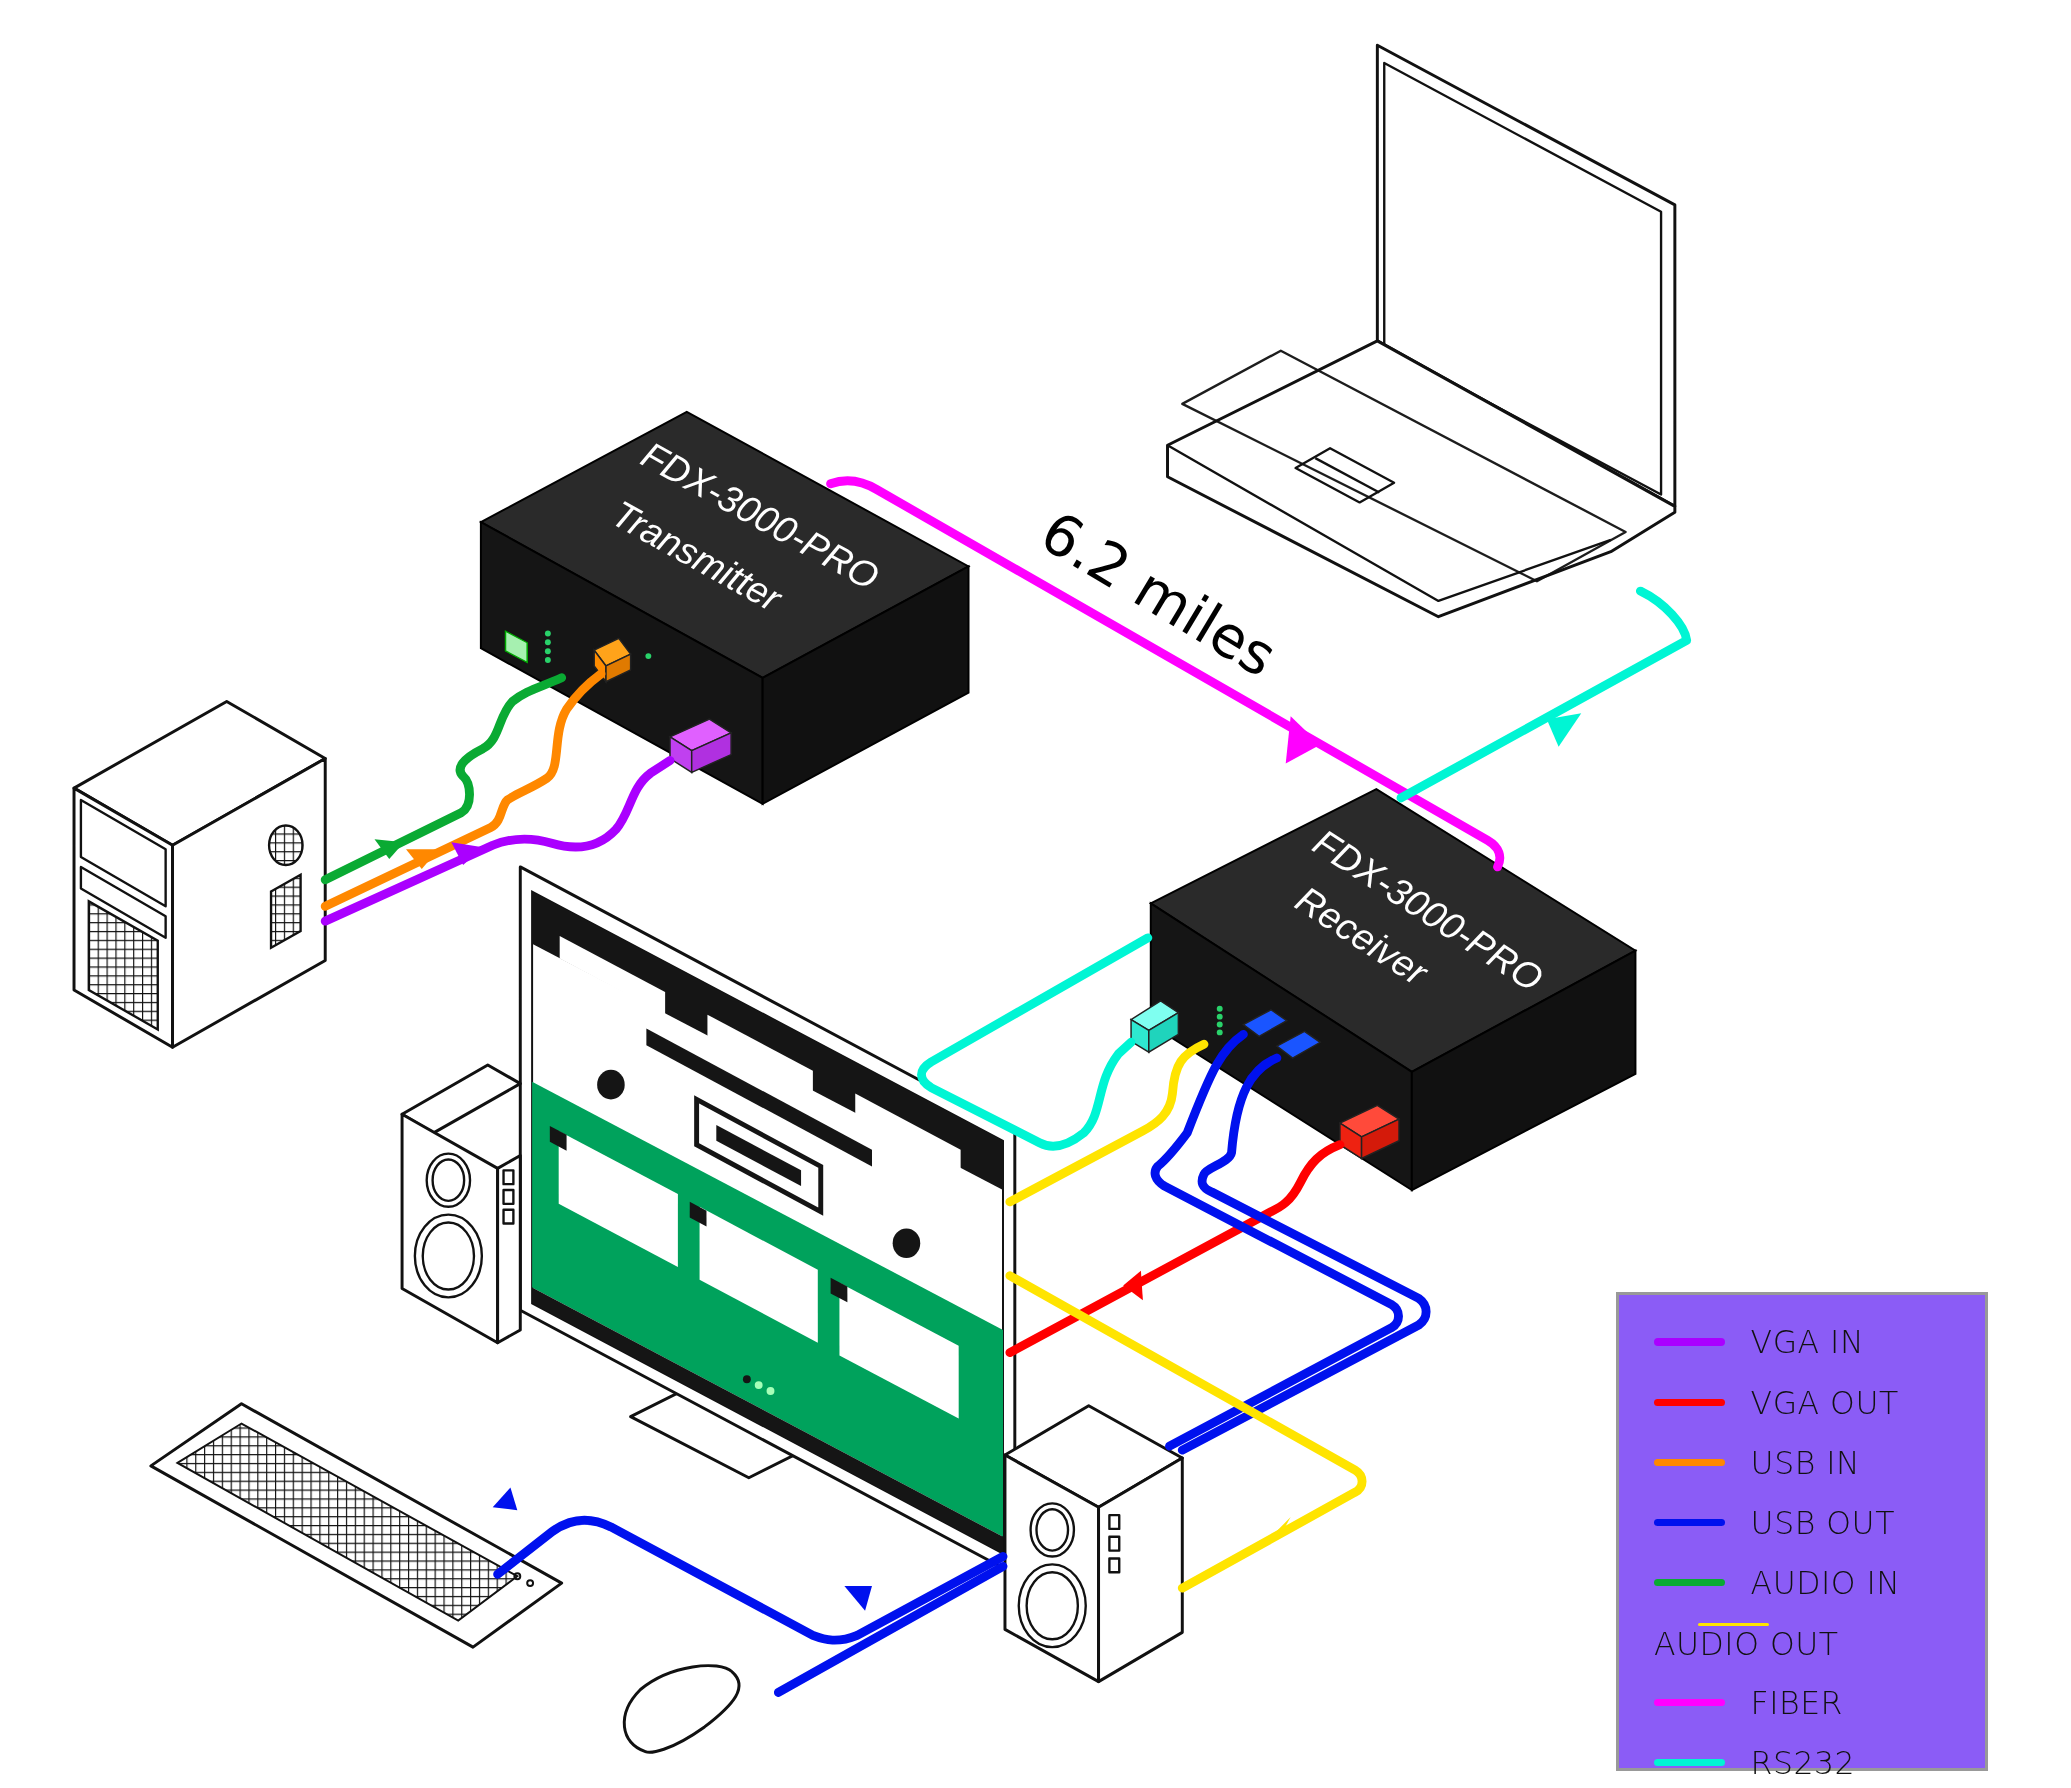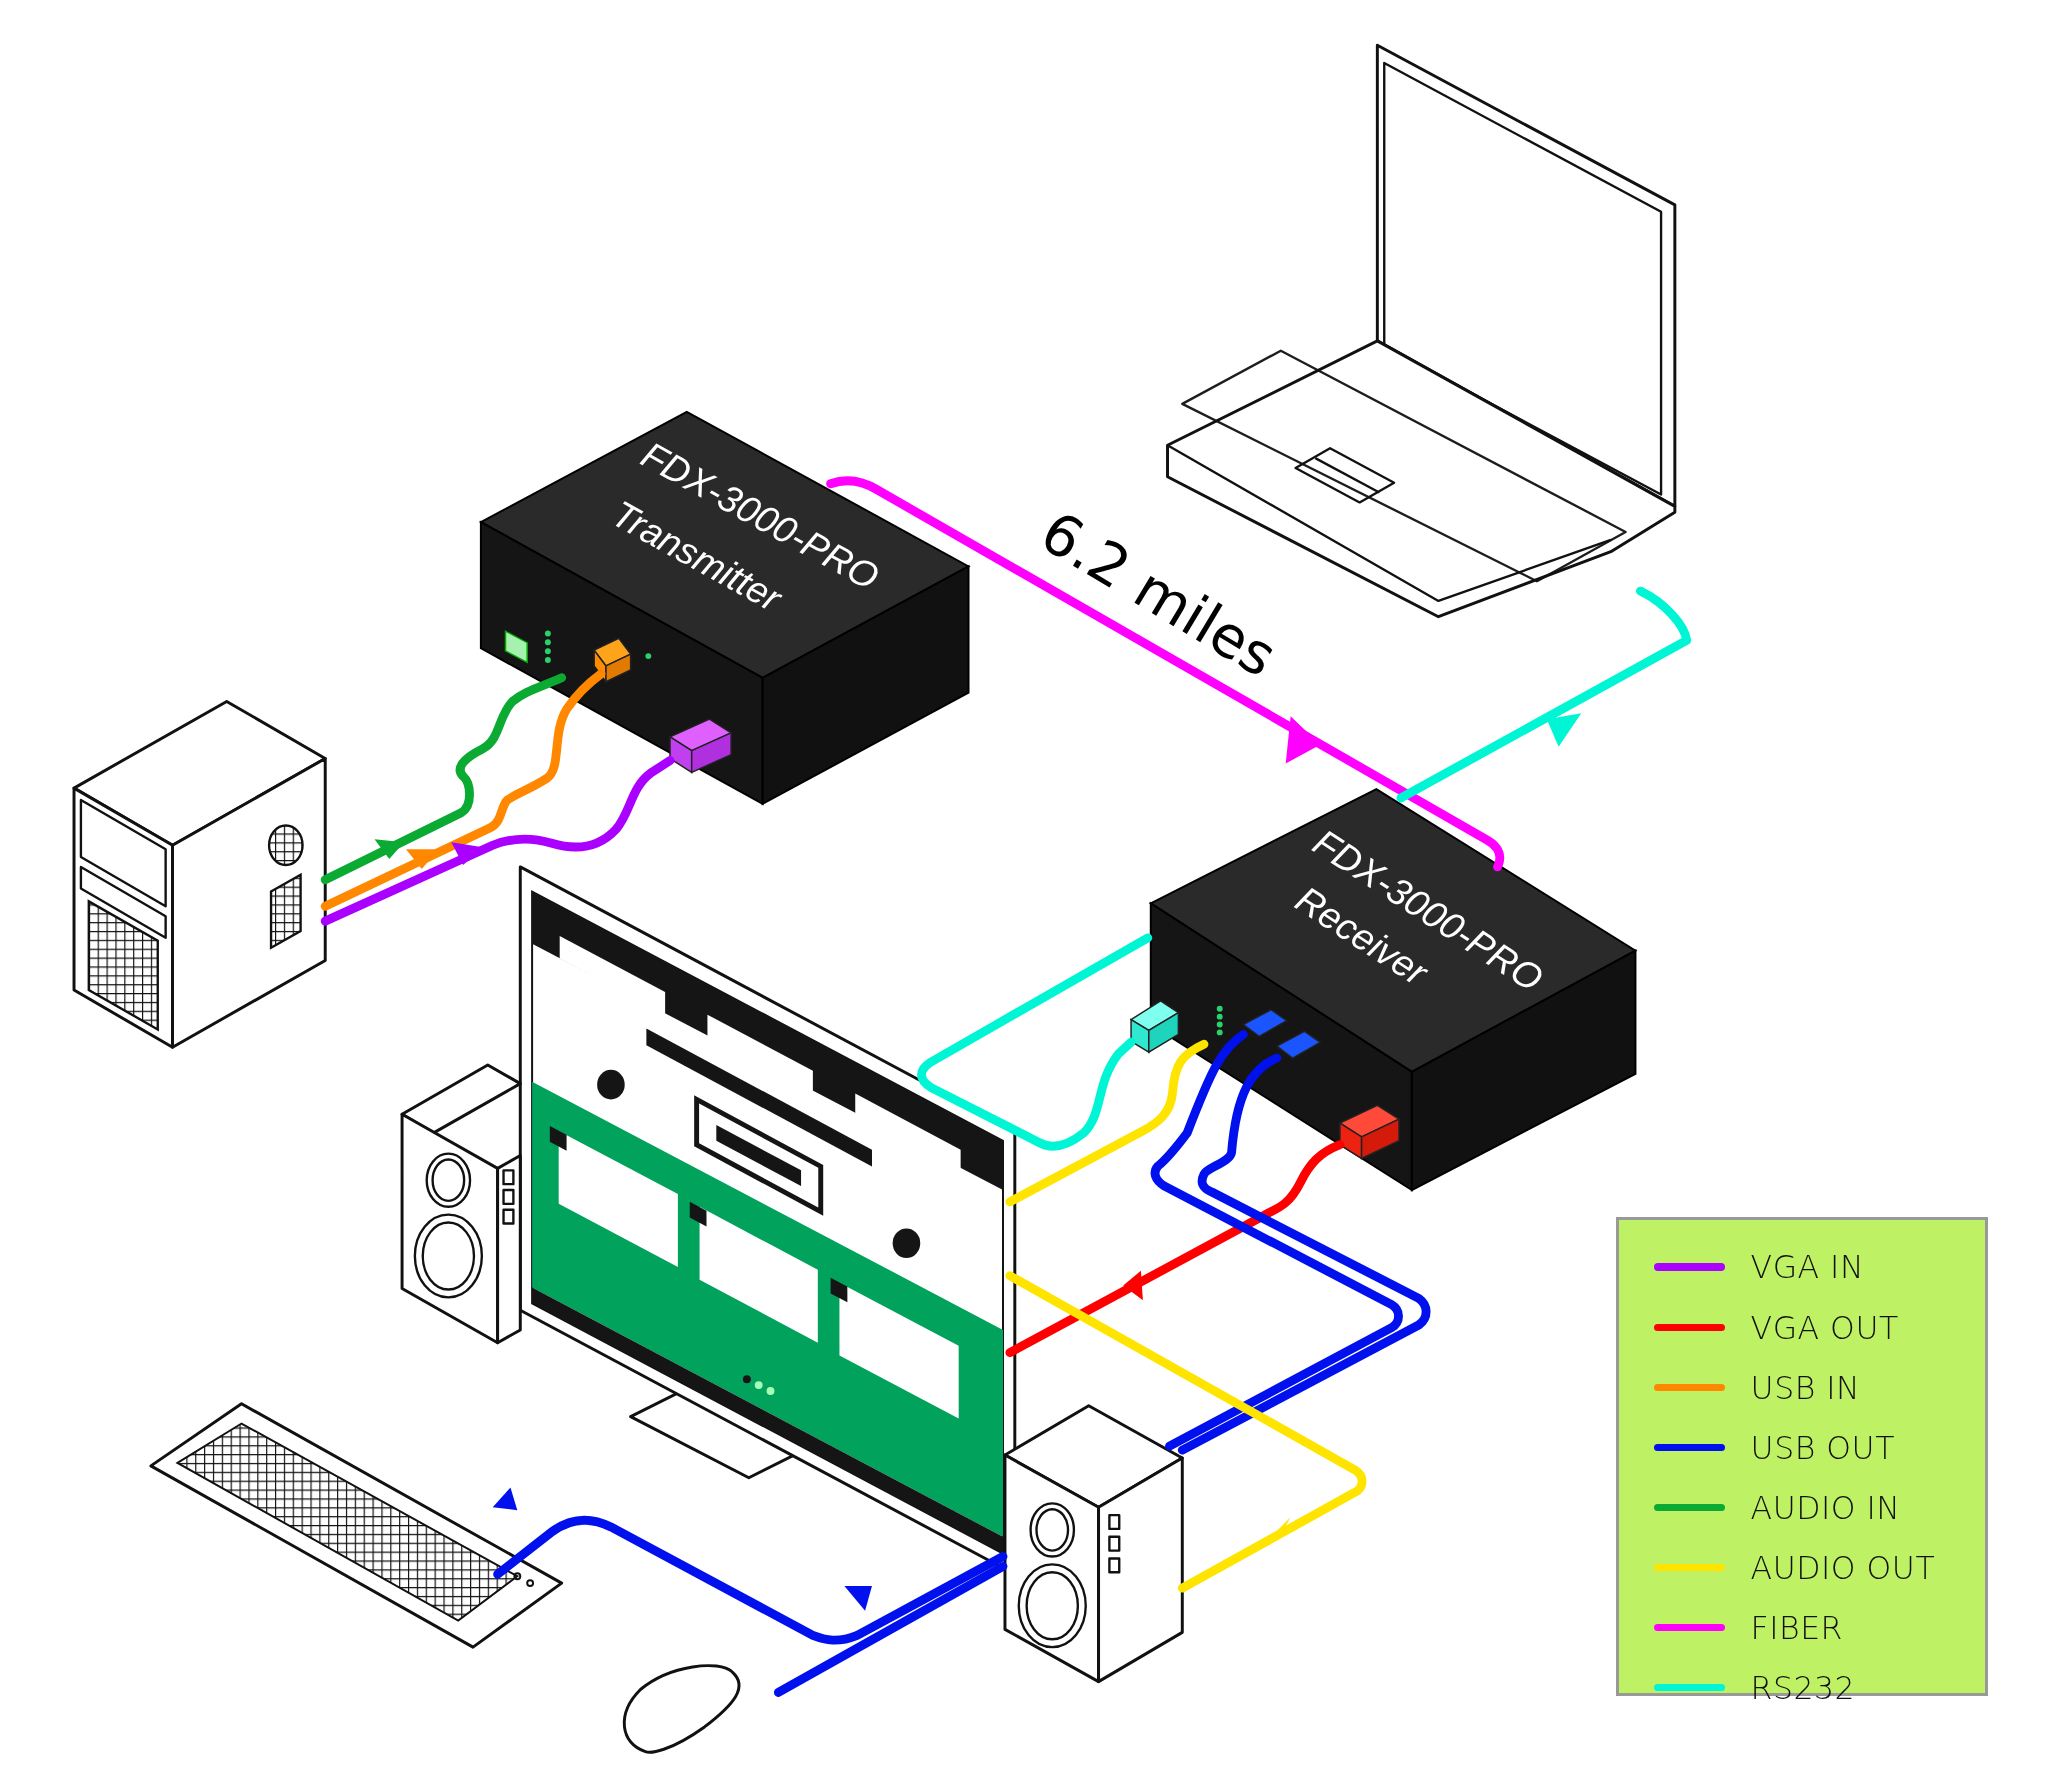--- a/index.html
+++ b/index.html
@@ -6,21 +6,21 @@
   body { width: 2072px; height: 1789px; overflow: hidden; font-family: "Liberation Sans", sans-serif; }
   #stage { position: absolute; left: 0; top: 0; width: 2072px; height: 1789px; }
   .outline { fill: #ffffff; stroke: #111111; stroke-width: 3; stroke-linejoin: round; }
   .thin { fill: none; stroke: #111111; stroke-width: 2.4; stroke-linejoin: round; }
   .boxtop { fill: #2a2a2a; stroke: #000; stroke-width: 2; }
   .boxfront { fill: #151515; stroke: #000; stroke-width: 2; }
   .boxside { fill: #111111; stroke: #000; stroke-width: 2; }
   .cable { fill: none; stroke-width: 9; stroke-linecap: round; stroke-linejoin: round; }
   .boxlabel { fill: #ffffff; font-family: "Liberation Sans", sans-serif; font-size: 38px; font-style: italic; }
   .distlabel { fill: #000; font-family: "DejaVu Sans", sans-serif; font-size: 58px; }
-  #legend { position: absolute; left: 1616px; top: 1217px; width: 372px; height: 479px; border: 3.9px solid #999999; background: #bef264; box-sizing: border-box; }
+  #legend { position: absolute; left: 1616px; top: 1292px; width: 372px; height: 479px; border: 3.9px solid #999999; background: #8b5cf6; box-sizing: border-box; }
   .legend-item { position: absolute; left: 35px; height: 39px; display: flex; align-items: center; }
   .legend-swatch { width: 71px; height: 7.9px; border-radius: 3.9px; margin-right: 25.6px; }
   .legend-label { font-family: "DejaVu Sans", sans-serif; font-size: 31.5px; color: #111; font-weight: 300; letter-spacing: 0.5px; }
 </style>
 </head>
 <body>
 
 <svg id="stage" viewBox="0 0 2103 1816" xmlns="http://www.w3.org/2000/svg">
   <defs>
     <pattern id="grid" width="9" height="9" patternUnits="userSpaceOnUse">
@@ -219,21 +219,21 @@
     <span class="legend-label">USB IN</span>
   </div>
   <div class="legend-item" style="top: 208px; justify-content: center;">
     <span class="legend-swatch" style="background:#0011ee"></span>
     <span class="legend-label">USB OUT</span>
   </div>
   <div class="legend-item" style="top: 268px;">
     <span class="legend-swatch" style="background:#0aaa33"></span>
     <span class="legend-label">AUDIO IN</span>
   </div>
-  <div class="legend-item" style="top: 328px;">
+  <div class="legend-item" style="top: 328px; flex-direction: column;">
     <span class="legend-swatch" style="background:#ffe400"></span>
     <span class="legend-label">AUDIO OUT</span>
   </div>
   <div class="legend-item" style="top: 388px;">
     <span class="legend-swatch" style="background:#ff00ff"></span>
     <span class="legend-label">FIBER</span>
   </div>
 
   <div class="legend-item" style="top: 448px;">
     <span class="legend-swatch" style="background:#00f5d4"></span>

